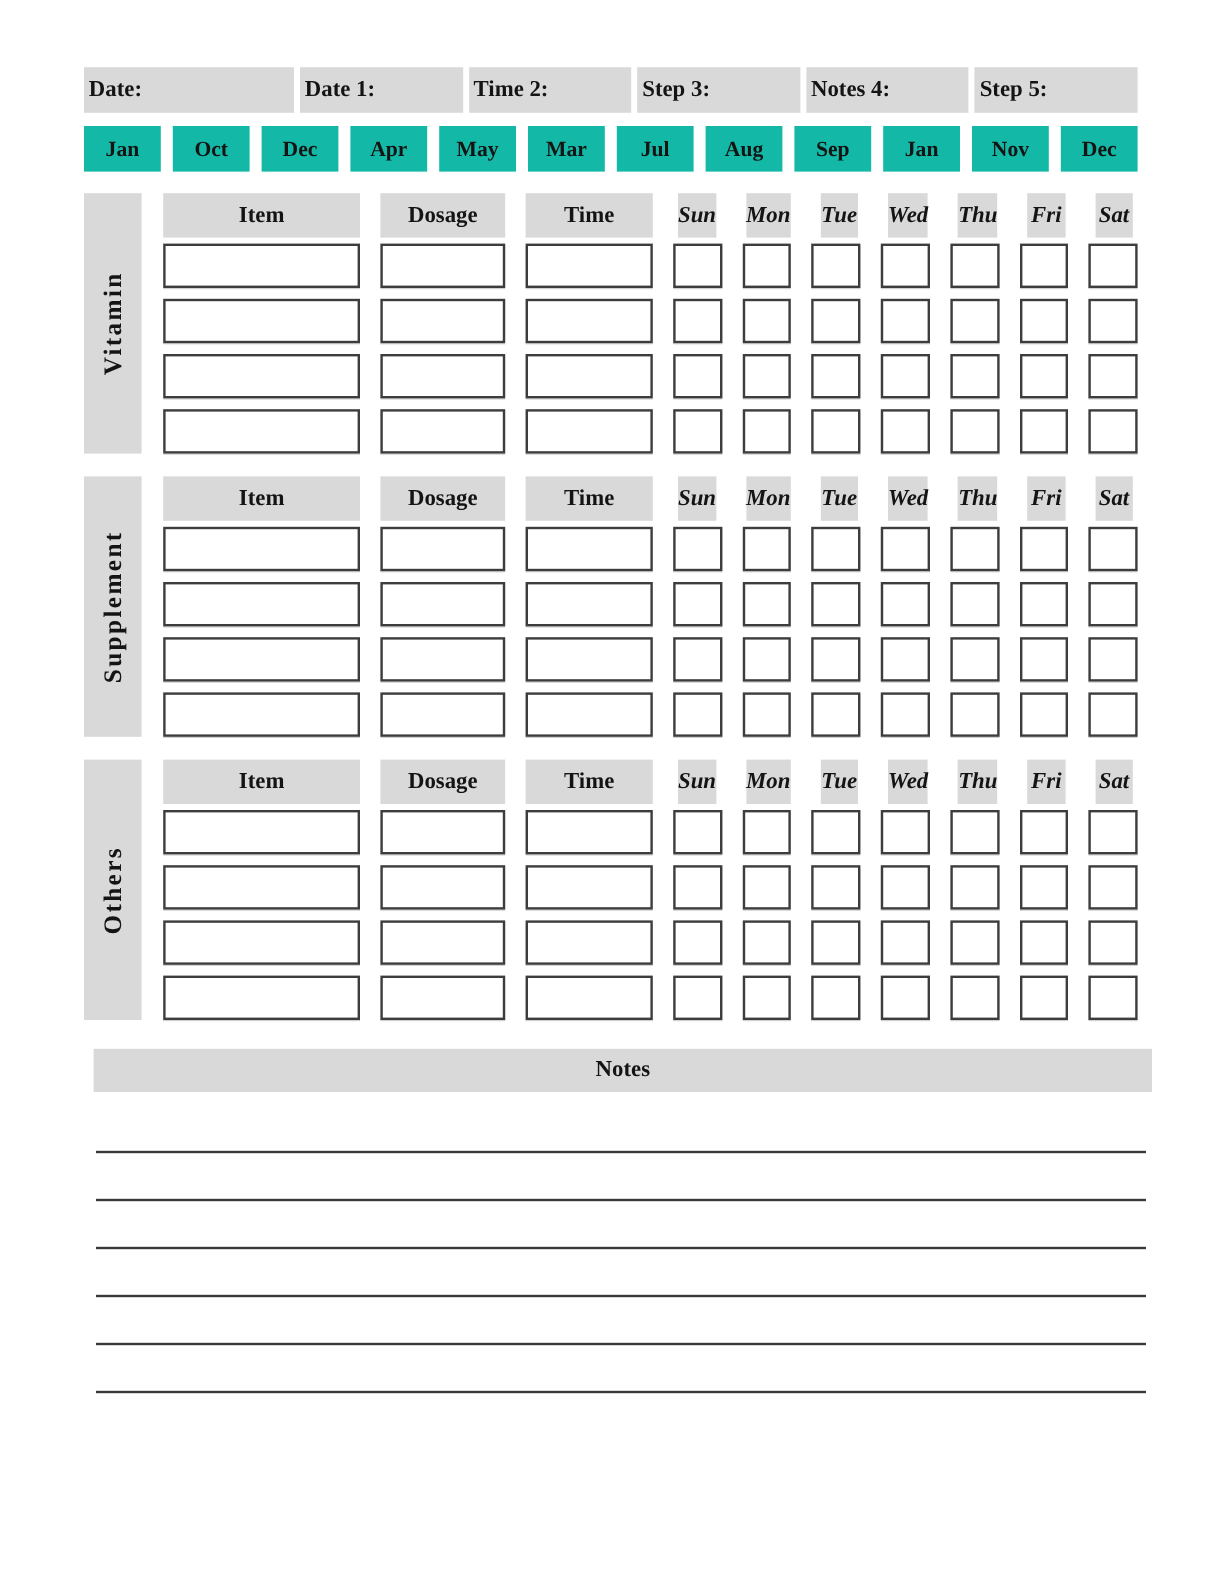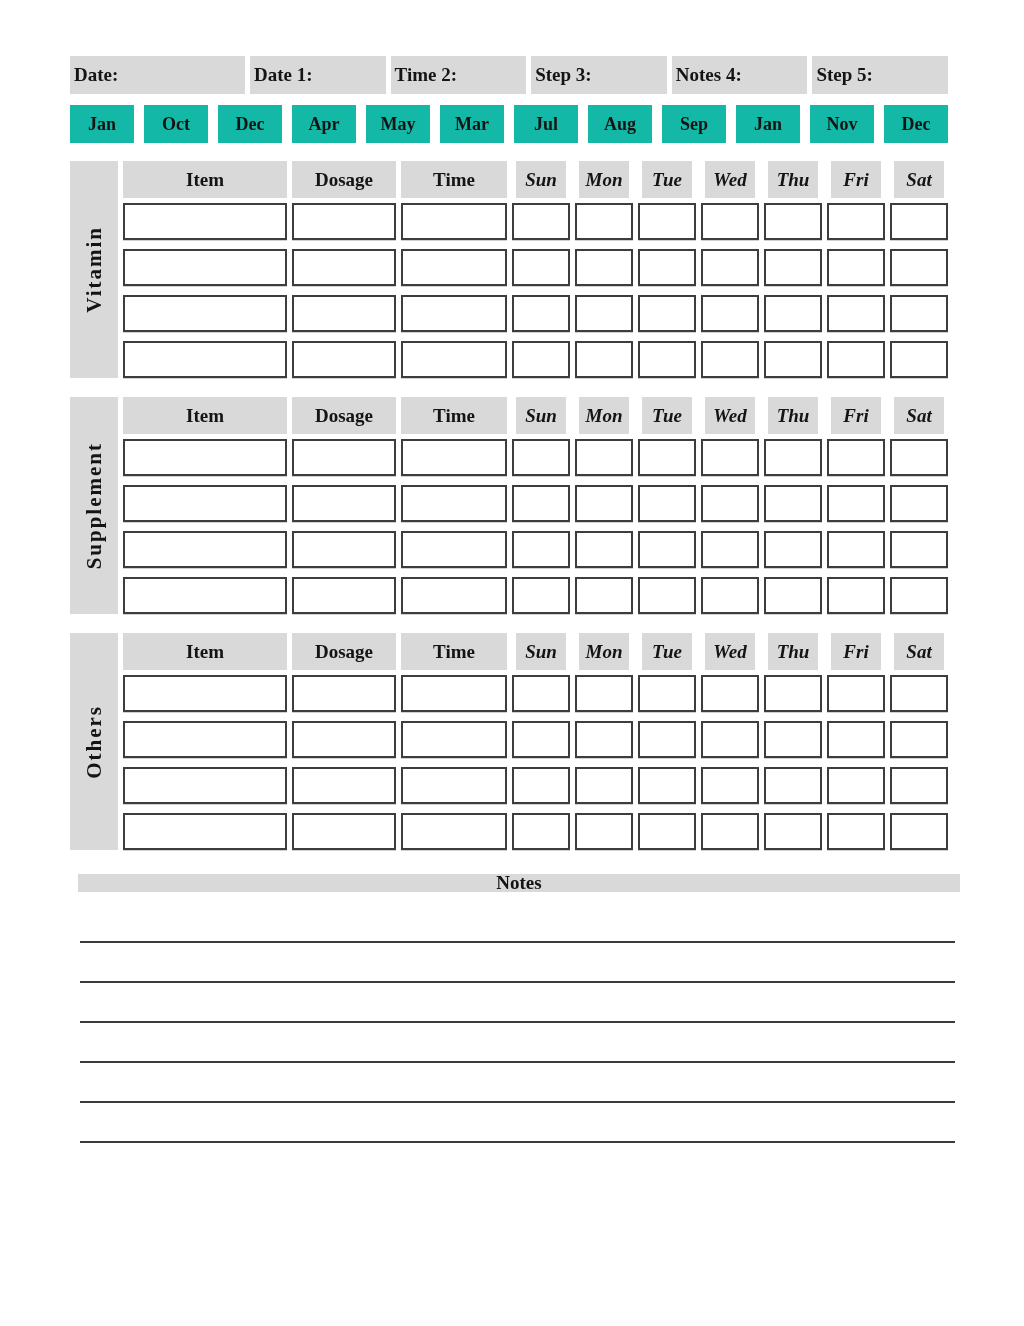--- a/index.html
+++ b/index.html
@@ -53,40 +53,41 @@
     writing-mode: vertical-rl;
     transform: rotate(180deg);
     font-weight: 700; font-size: 21px;
     letter-spacing: 2px;
     white-space: nowrap;
   }
   .tbl { flex: 1 1 auto; }
   .tbl-head, .tbl-body {
     display: grid;
     grid-template-columns: 164px 104px 106px repeat(7, 1fr);
-    column-gap: 5px;
+    column-gap: 17px;
+    margin-left: 13px;
   }
   .tbl-head { margin-bottom: 5px; }
   .tbl-body { grid-auto-rows: 37px; row-gap: 9px; }
   .hcell {
     height: 37px; background: #d9d9d9;
     display: flex; align-items: center; justify-content: center;
     font-weight: 700; font-size: 19px;
   }
   .hcell.day { margin: 0 4px; font-style: italic; }
   .cell {
     background: #ffffff;
     border: 2px solid #3d3d3d;
     box-shadow: 0 1px 0 rgba(0,0,0,0.18);
   }
 
   
   .notes-bar {
     margin-top: 24px; margin-left: 8px; margin-right: -12px;
-    height: 18px; background: #d9d9d9;
+    height: 36px; background: #d9d9d9;
     display: flex; align-items: center; justify-content: center;
     font-weight: 700; font-size: 19px;
   }
   .note-lines { margin-top: 49px; margin-left: 10px; margin-right: -7px; }
   .note-line {
     height: 0; border-top: 2px solid #3a3a3a;
     margin-bottom: 38px;
   }
 </style>
 </head>

